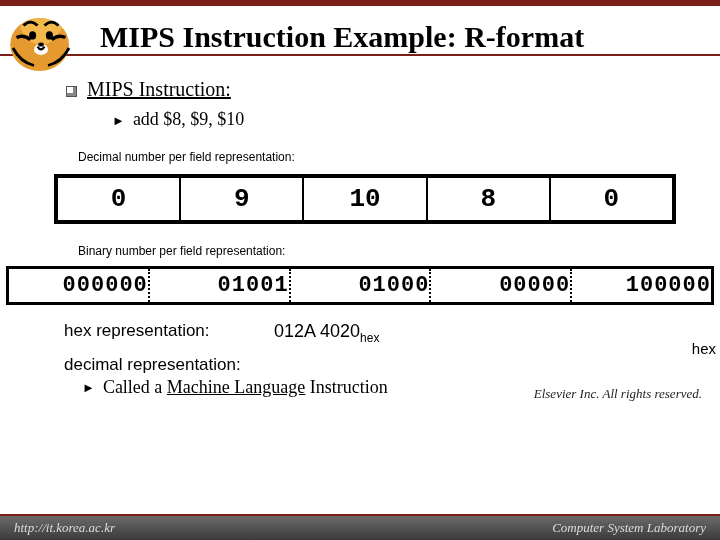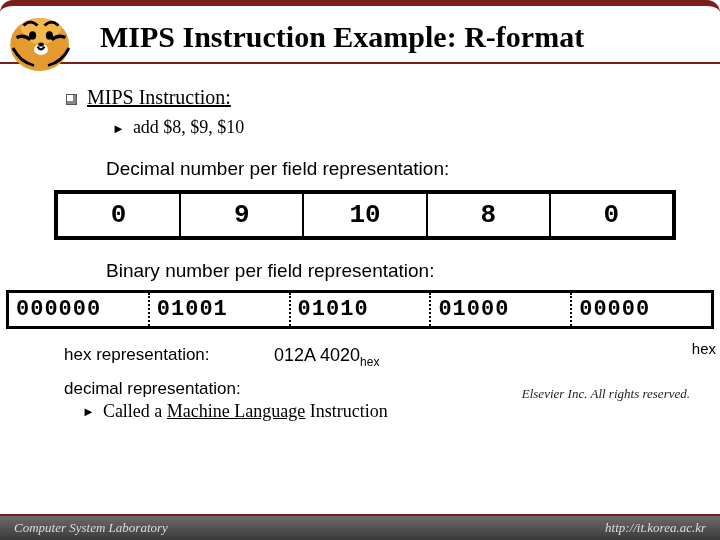--- a/index.html
+++ b/index.html
@@ -6,24 +6,23 @@
   body {
     width: 720px;
     height: 540px;
     font-family: Georgia, 'Times New Roman', serif;
     background: #ffffff;
     position: relative;
     overflow: hidden;
   }
   .title-bar {
     position: relative;
-    height: 64px;
+    height: 56px;
     border-top: 6px solid #7a1f1a;
     background: #ffffff;
-    border-radius: 13px;
   }
   .title-bar::after {
     content: "";
     position: absolute;
     left: 0; right: 0; bottom: 0;
     height: 2px;
     background: #7a1f1a;
   }
   .tiger {
     position: absolute;
@@ -66,24 +65,24 @@
     font-size: 18px;
   }
   .arrow-bullet {
     display: inline-block;
     margin-right: 8px;
     color: #000;
     font-size: 13px;
     vertical-align: middle;
   }
   .label {
-    margin-left: 76px;
+    margin-left: 48px;
     margin-top: 20px;
     font-family: Arial, Helvetica, sans-serif;
-    font-size: 19px;
+    font-size: 12px;
   }
   .field-table {
     margin: 10px 24px 0 24px;
     display: flex;
     border: 4px solid #000;
   }
   .field-table .cell {
     flex: 1;
     text-align: center;
     font-family: 'Courier New', monospace;
@@ -93,26 +92,26 @@
     border-right: 2px solid #000;
   }
   .field-table .cell:last-child { border-right: none; }
   .bin-table {
     margin: 8px 6px 0 6px;
     display: flex;
     border: 3px solid #000;
   }
   .bin-table .cell {
     flex: 1;
-    text-align: left;
+    text-align: right;
     font-family: 'Courier New', monospace;
     font-weight: bold;
     font-size: 22px;
     letter-spacing: 1px;
-    padding: 4px 7px;
+    padding: 4px 0;
     border-right: 2px dotted #000;
     white-space: nowrap;
   }
   .bin-table .cell:last-child { border-right: none; }
   .hex-trail {
     position: absolute;
     right: 4px;
     top: 340px;
     font-family: Arial, sans-serif;
     font-size: 15px;
@@ -125,21 +124,21 @@
     font-size: 17px;
   }
   .rep-label { width: 210px; }
   .rep-value {
     font-family: Arial, sans-serif;
     font-size: 18px;
   }
   .sub { font-size: 12px; vertical-align: sub; }
   .copyright {
     position: absolute;
-    right: 30px;
+    right: 18px;
     top: 386px;
     font-family: 'Times New Roman', serif;
     font-style: italic;
     font-size: 13px;
     color: #222;
   }
   .footer {
     position: absolute;
     left: 0; right: 0; bottom: 0;
     height: 26px;
@@ -194,23 +193,23 @@
     <div class="cell">8</div>
     <div class="cell">0</div>
   </div>
 
   <div class="label">Binary number per field representation:</div>
 </div>
 
 <div class="bin-table">
   <div class="cell">000000</div>
   <div class="cell">01001</div>
-  <div class="cell">01010</div>
   <div class="cell">01000</div>
   <div class="cell">00000</div>
+  <div class="cell">100000</div>
 </div>
 
 <div class="hex-trail">hex</div>
 
 <div class="rep-row">
   <div class="rep-label">hex representation:</div>
   <div class="rep-value">
     <span>012A 4020</span><span class="sub">hex</span>
   </div>
 </div>
@@ -219,15 +218,15 @@
 
 <div class="rep-row" style="margin-top:10px">
   <div class="rep-label">decimal representation:</div>
 </div>
 
 <div class="lvl2" style="margin-top:2px">
   <span class="arrow-bullet">►</span><span>Called a <span class="underline">Machine Language</span> Instruction</span>
 </div>
 
 <div class="footer">
+  <span>http://it.korea.ac.kr</span>
   <span>Computer System Laboratory</span>
-  <span>http://it.korea.ac.kr</span>
 </div>
 
 </body></html>

